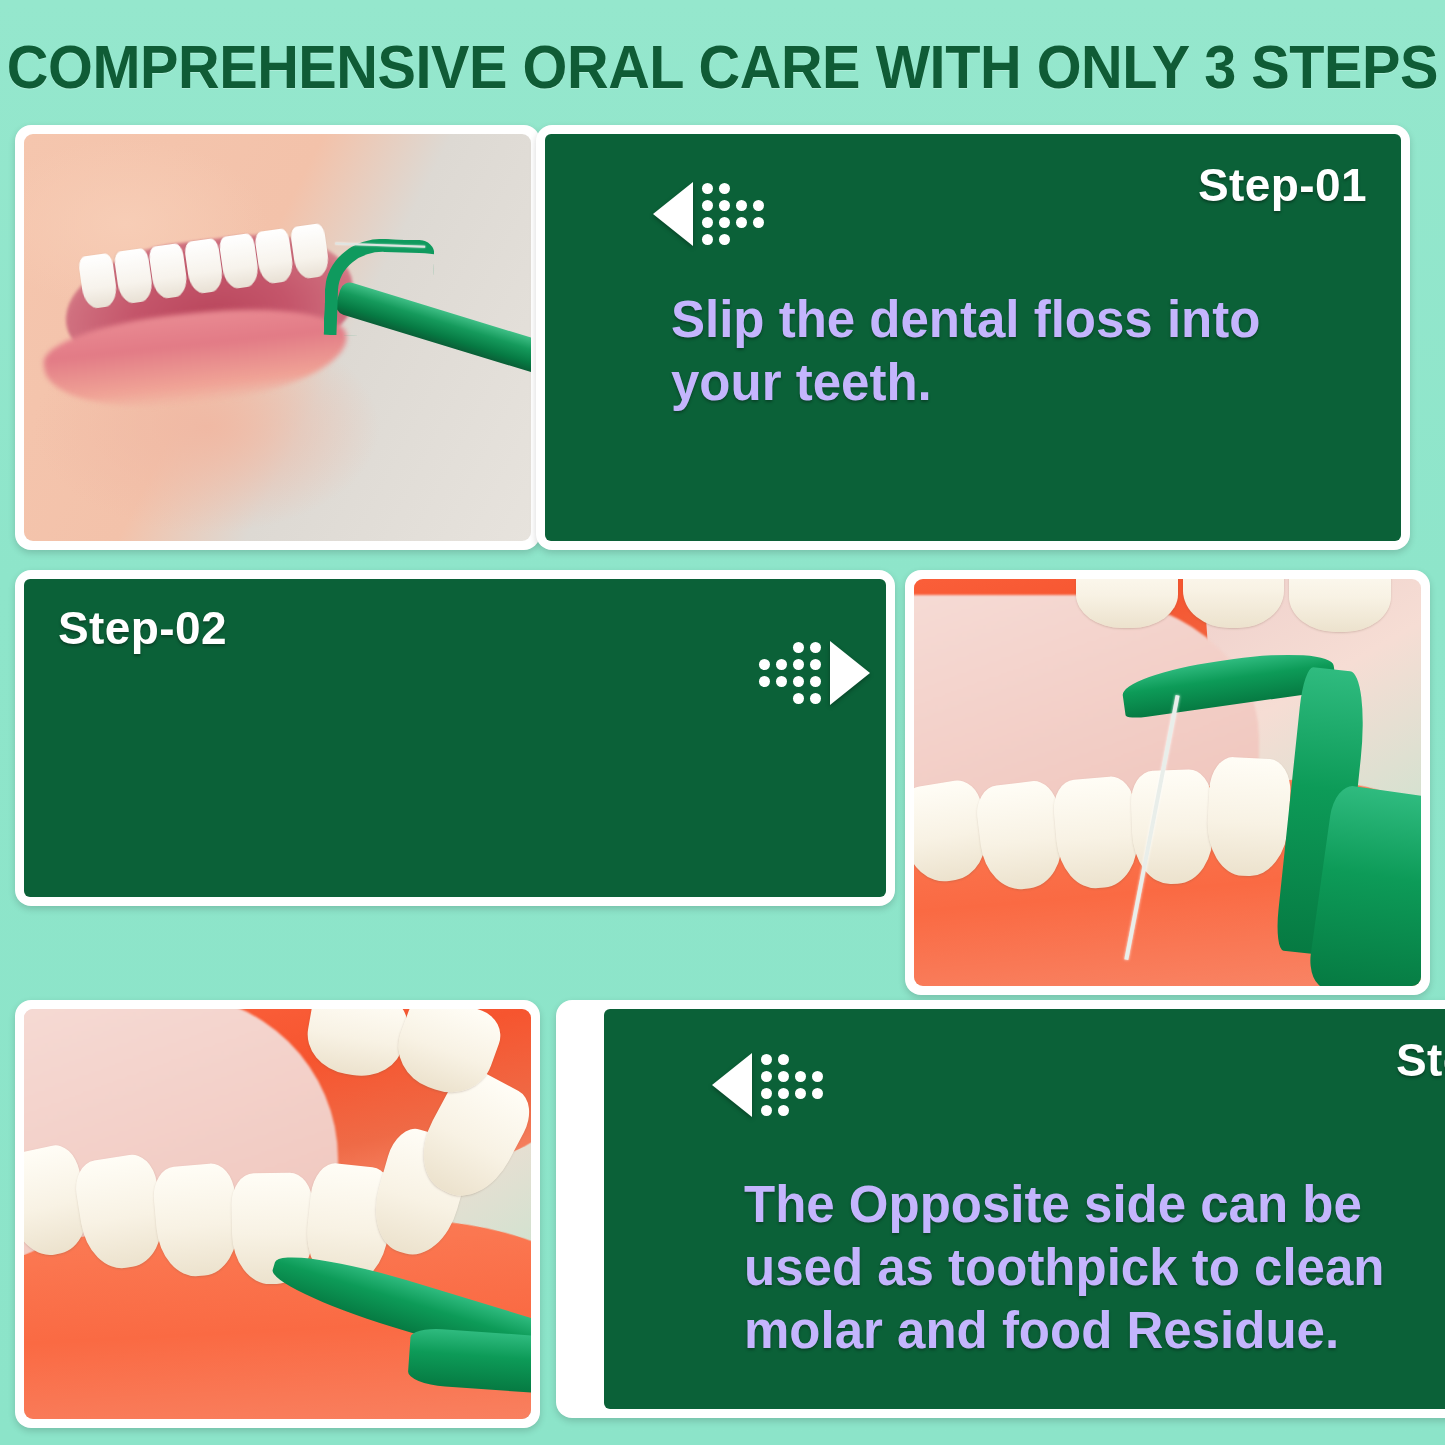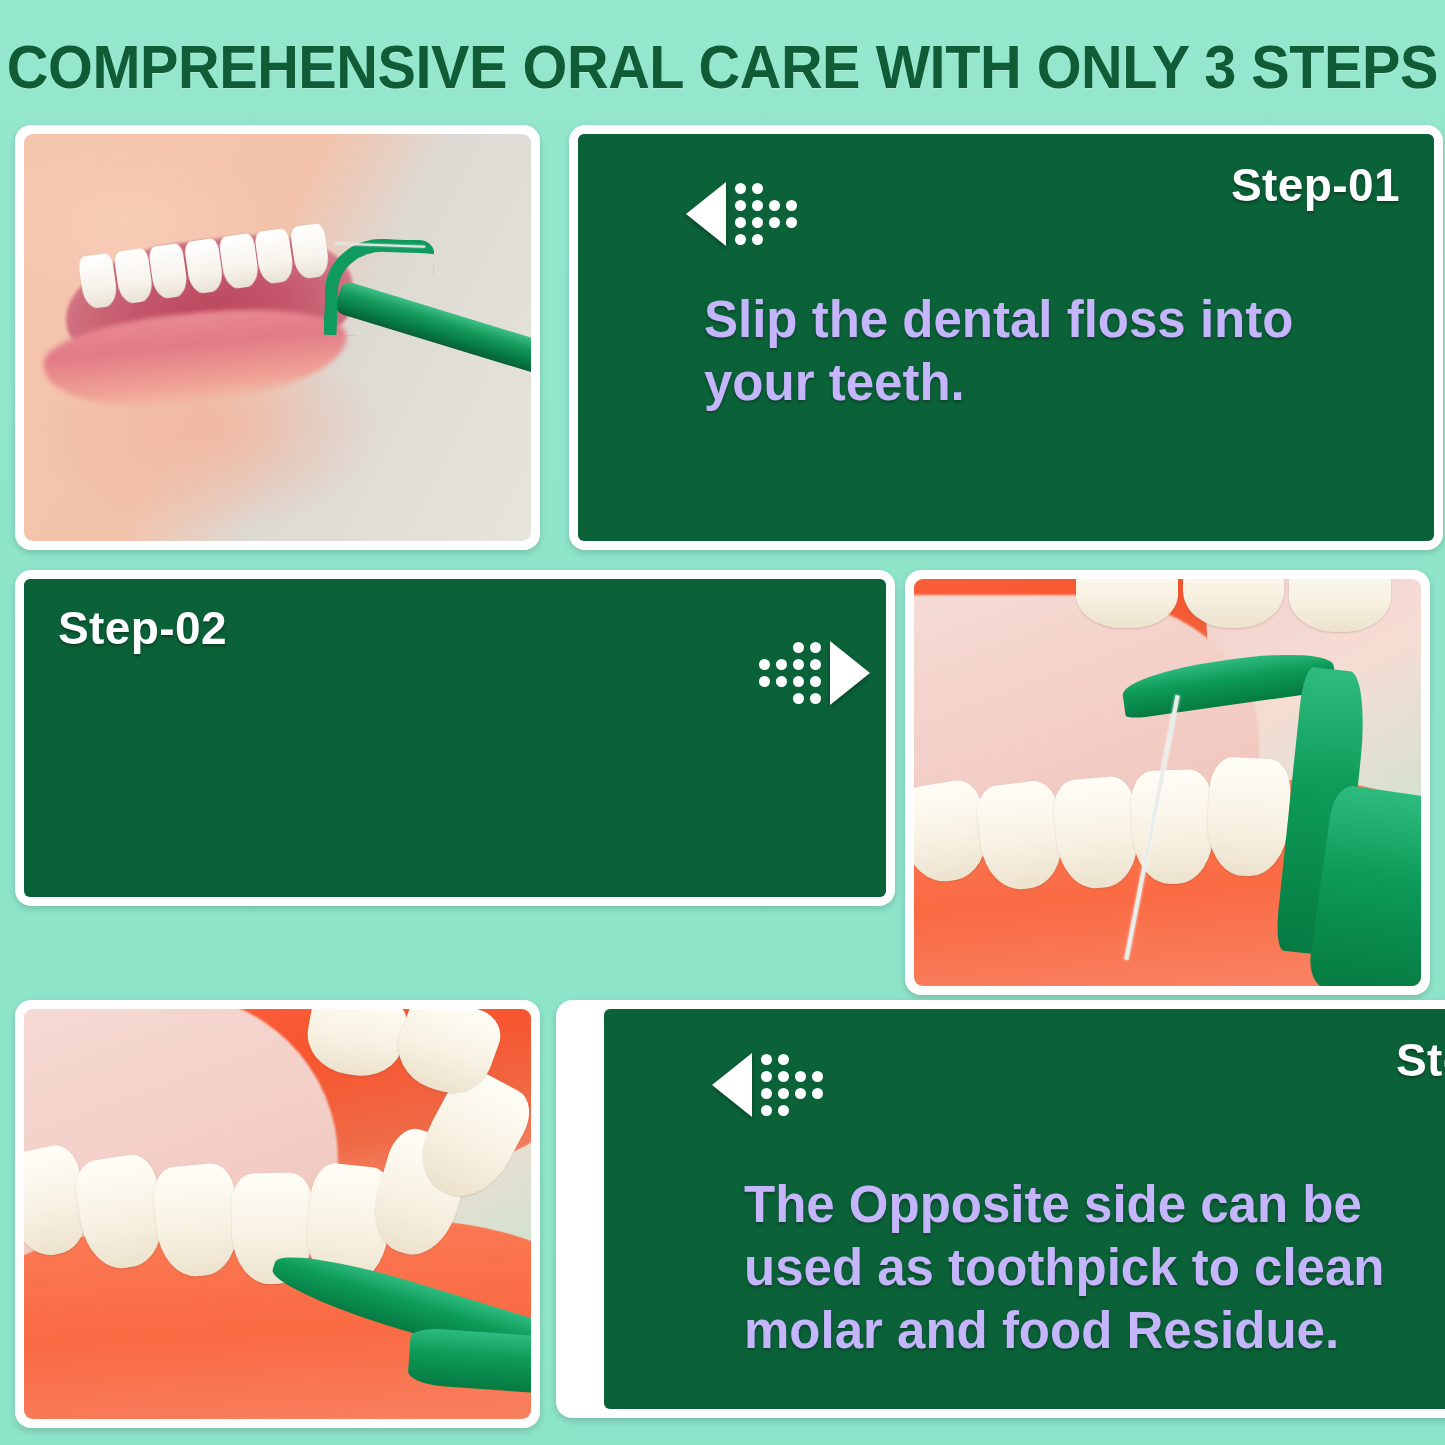--- a/index.html
+++ b/index.html
@@ -271,21 +271,21 @@
         <div class="tooth" style="left:78%"></div>
       </div>
       <div class="floss-pick-1">
         <div class="fp1-handle"></div>
         <div class="fp1-arch"></div>
         <div class="fp1-thread"></div>
       </div>
     </div>
   </div>
 
-  <div class="panel green" style="left:569px; top:125px; width:874px; height:425px;">
+  <div class="panel green" style="left:536px; top:125px; width:874px; height:425px;">
     <div class="green-inner">
       <div class="step-label right">Step-01</div>
 
       <div class="arrow-icon" style="left:108px; top:48px;">
         <span class="tri left"></span>
         <span class="dots">
           <i></i>
             <i></i>
             <i class="off"></i>
             <i class="off"></i>

